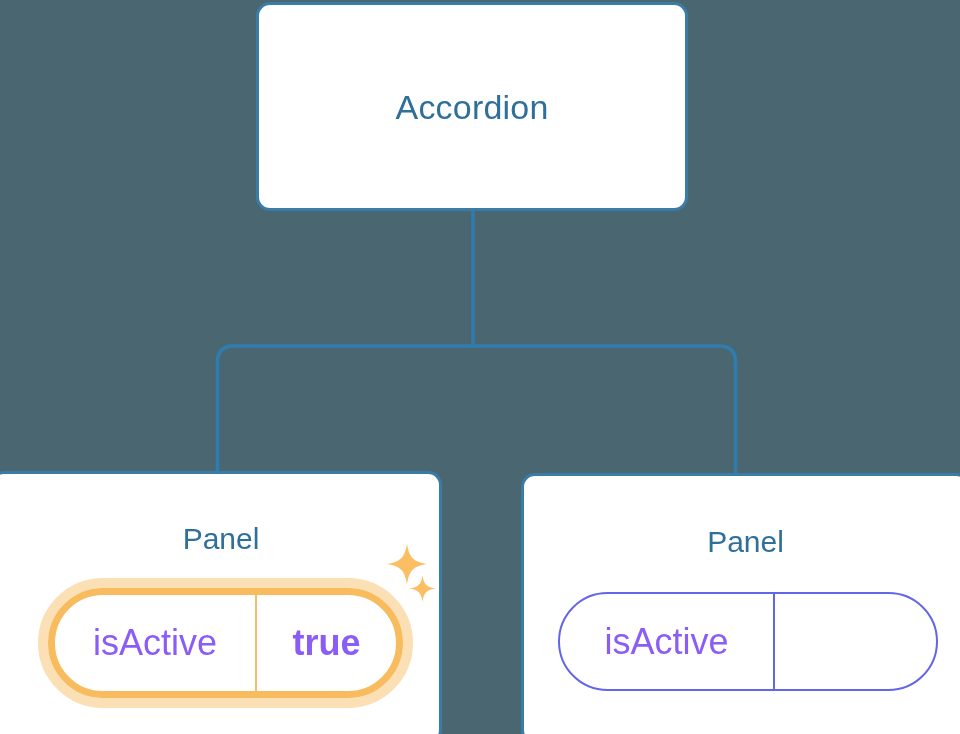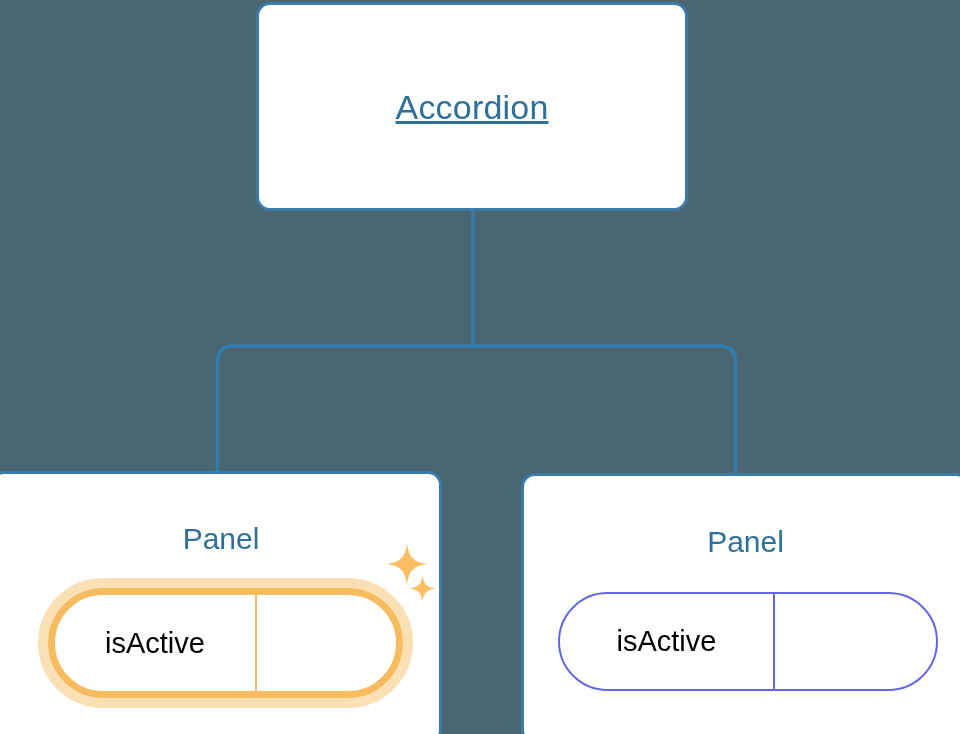--- a/index.html
+++ b/index.html
@@ -42,21 +42,20 @@
   }
 
   .node-title {
     color: #2e7099;
     font-size: 34px;
     font-weight: 400;
     letter-spacing: 0.2px;
     text-align: left;
     line-height: 1;
     white-space: nowrap;
-    text-decoration: underline;
   }
 
   
   #root-node {
     left: 256px;
     top: 2px;
     width: 432px;
     height: 209px;
     display: flex;
     align-items: center;
@@ -104,22 +103,22 @@
     align-items: stretch;
     background: #ffffff;
     border-radius: 999px;
     overflow: visible;
   }
 
   .prop-key, .prop-val {
     display: flex;
     align-items: center;
     justify-content: center;
-    color: #000000;
-    font-size: 29px;
+    color: #8b5cf6;
+    font-size: 36px;
     line-height: 1;
     white-space: nowrap;
   }
 
   
   #pill-right {
     left: 34px;
     top: 116px;
     width: 380px;
     height: 99px;
@@ -198,20 +197,21 @@
 
   <div class="node-card panel-card" id="panel-left">
 
     <div class="panel-title">Panel</div>
 
     <div id="pill-left-wrap">
       <div id="pill-left-glow"></div>
 
       <div class="prop-pill" id="pill-left">
         <div class="prop-key">isActive</div>
+        <div class="prop-val">true</div>
       </div>
     </div>
   </div>
 
   <svg class="sparkle" id="sparkle-big" viewBox="0 0 100 100" xmlns="http://www.w3.org/2000/svg">
     <path d="M50 0 C54 34 66 46 100 50 C66 54 54 66 50 100 C46 66 34 54 0 50 C34 46 46 34 50 0 Z" fill="#fbbe63"></path>
   </svg>
   <svg class="sparkle" id="sparkle-small" viewBox="0 0 100 100" xmlns="http://www.w3.org/2000/svg">
     <path d="M50 0 C54 34 66 46 100 50 C66 54 54 66 50 100 C46 66 34 54 0 50 C34 46 46 34 50 0 Z" fill="#fbbe63"></path>
   </svg>

